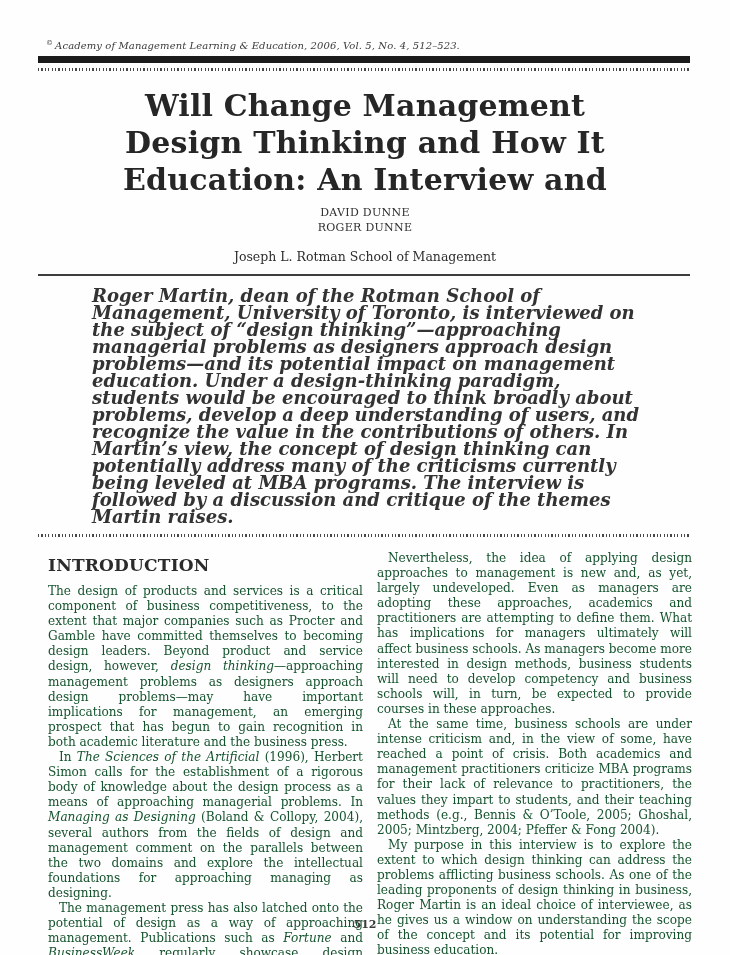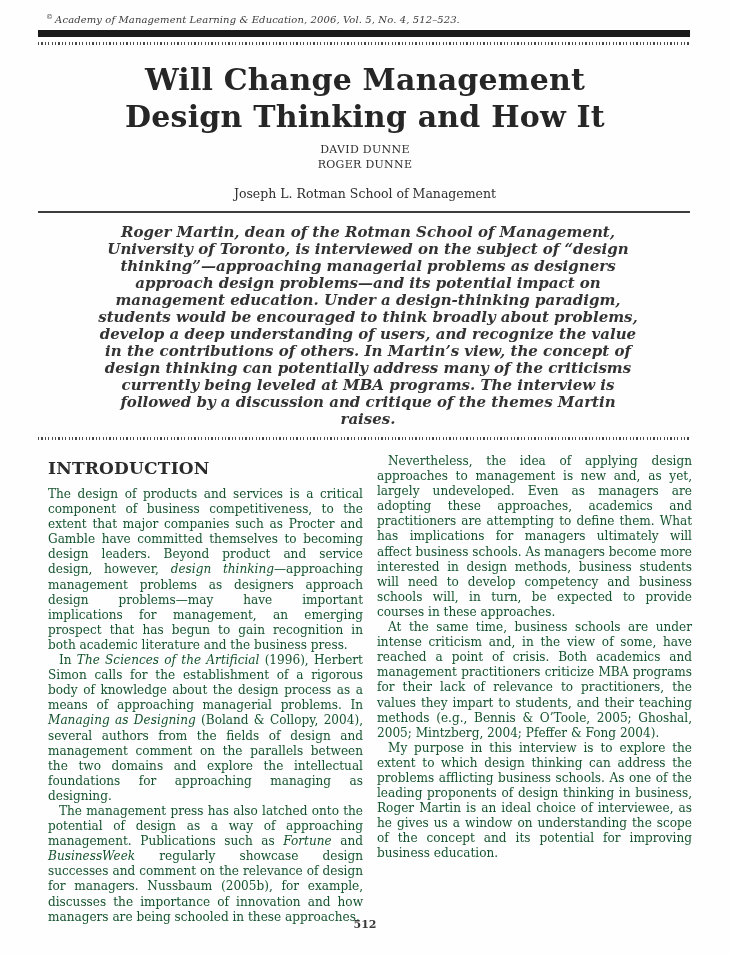--- a/index.html
+++ b/index.html
@@ -8,21 +8,21 @@
     width: 730px;
     height: 955px;
     margin: 0 auto;
     background: #fefefe;
     color: #2b2b2b;
     font-family: "DejaVu Serif", serif;
     overflow: hidden;
     box-sizing: border-box;
   }
   .journal-line {
-    padding-top: 13px;
+    padding-top: 39px;
     margin: 0 38px 0 46px;
     font-size: 10px;
     font-style: italic;
     color: #3a3a3a;
     letter-spacing: 0.1px;
   }
   .jsup { font-size: 7px; vertical-align: 4px; font-style: normal; margin-right: 2px; }
   .bar {
     height: 7px;
     background: #1b1b1b;
@@ -50,26 +50,26 @@
   }
   .author-name { font-size: 11px; line-height: 14.5px; letter-spacing: 0.3px; }
   .affil { font-size: 12.5px; line-height: 16px; margin-top: 14px; }
   .thinrule {
     height: 2px;
     background: #3d3d3d;
     margin: 9px 40px 0 38px;
   }
   .abstract {
     margin: 11px 86px 9px 92px;
-    font-size: 15px;
+    font-size: 18px;
     line-height: 17px;
     font-style: italic;
     font-weight: 700;
     color: #333;
-    text-align: center;
+    text-align: left;
   }
   .columns {
     display: flex;
     gap: 14px;
     margin: 14px 38px 0 48px;
   }
   .col { flex: 1 1 0; min-width: 0; }
   .colhead {
     font-size: 17px;
     font-weight: 700;
@@ -104,20 +104,21 @@
   <div class="journal-line">
     <span class="jsup">©</span><span>Academy of Management Learning &amp; Education, 2006, Vol. 5, No. 4, 512–523.</span>
   </div>
 
   <div class="bar"></div>
   <div class="dotrule"></div>
 
   <h1 class="title">
       <div>Will Change Management</div>
       <div>Design Thinking and How It</div>
+      <div>Education: An Interview and</div>
     </h1>
 
   <div class="authors">
     <div>
         <div class="author-name">DAVID DUNNE</div>
         <div class="author-name">ROGER DUNNE</div>
       </div>
     <div class="affil">Joseph L. Rotman School of Management</div>
   </div>
 

